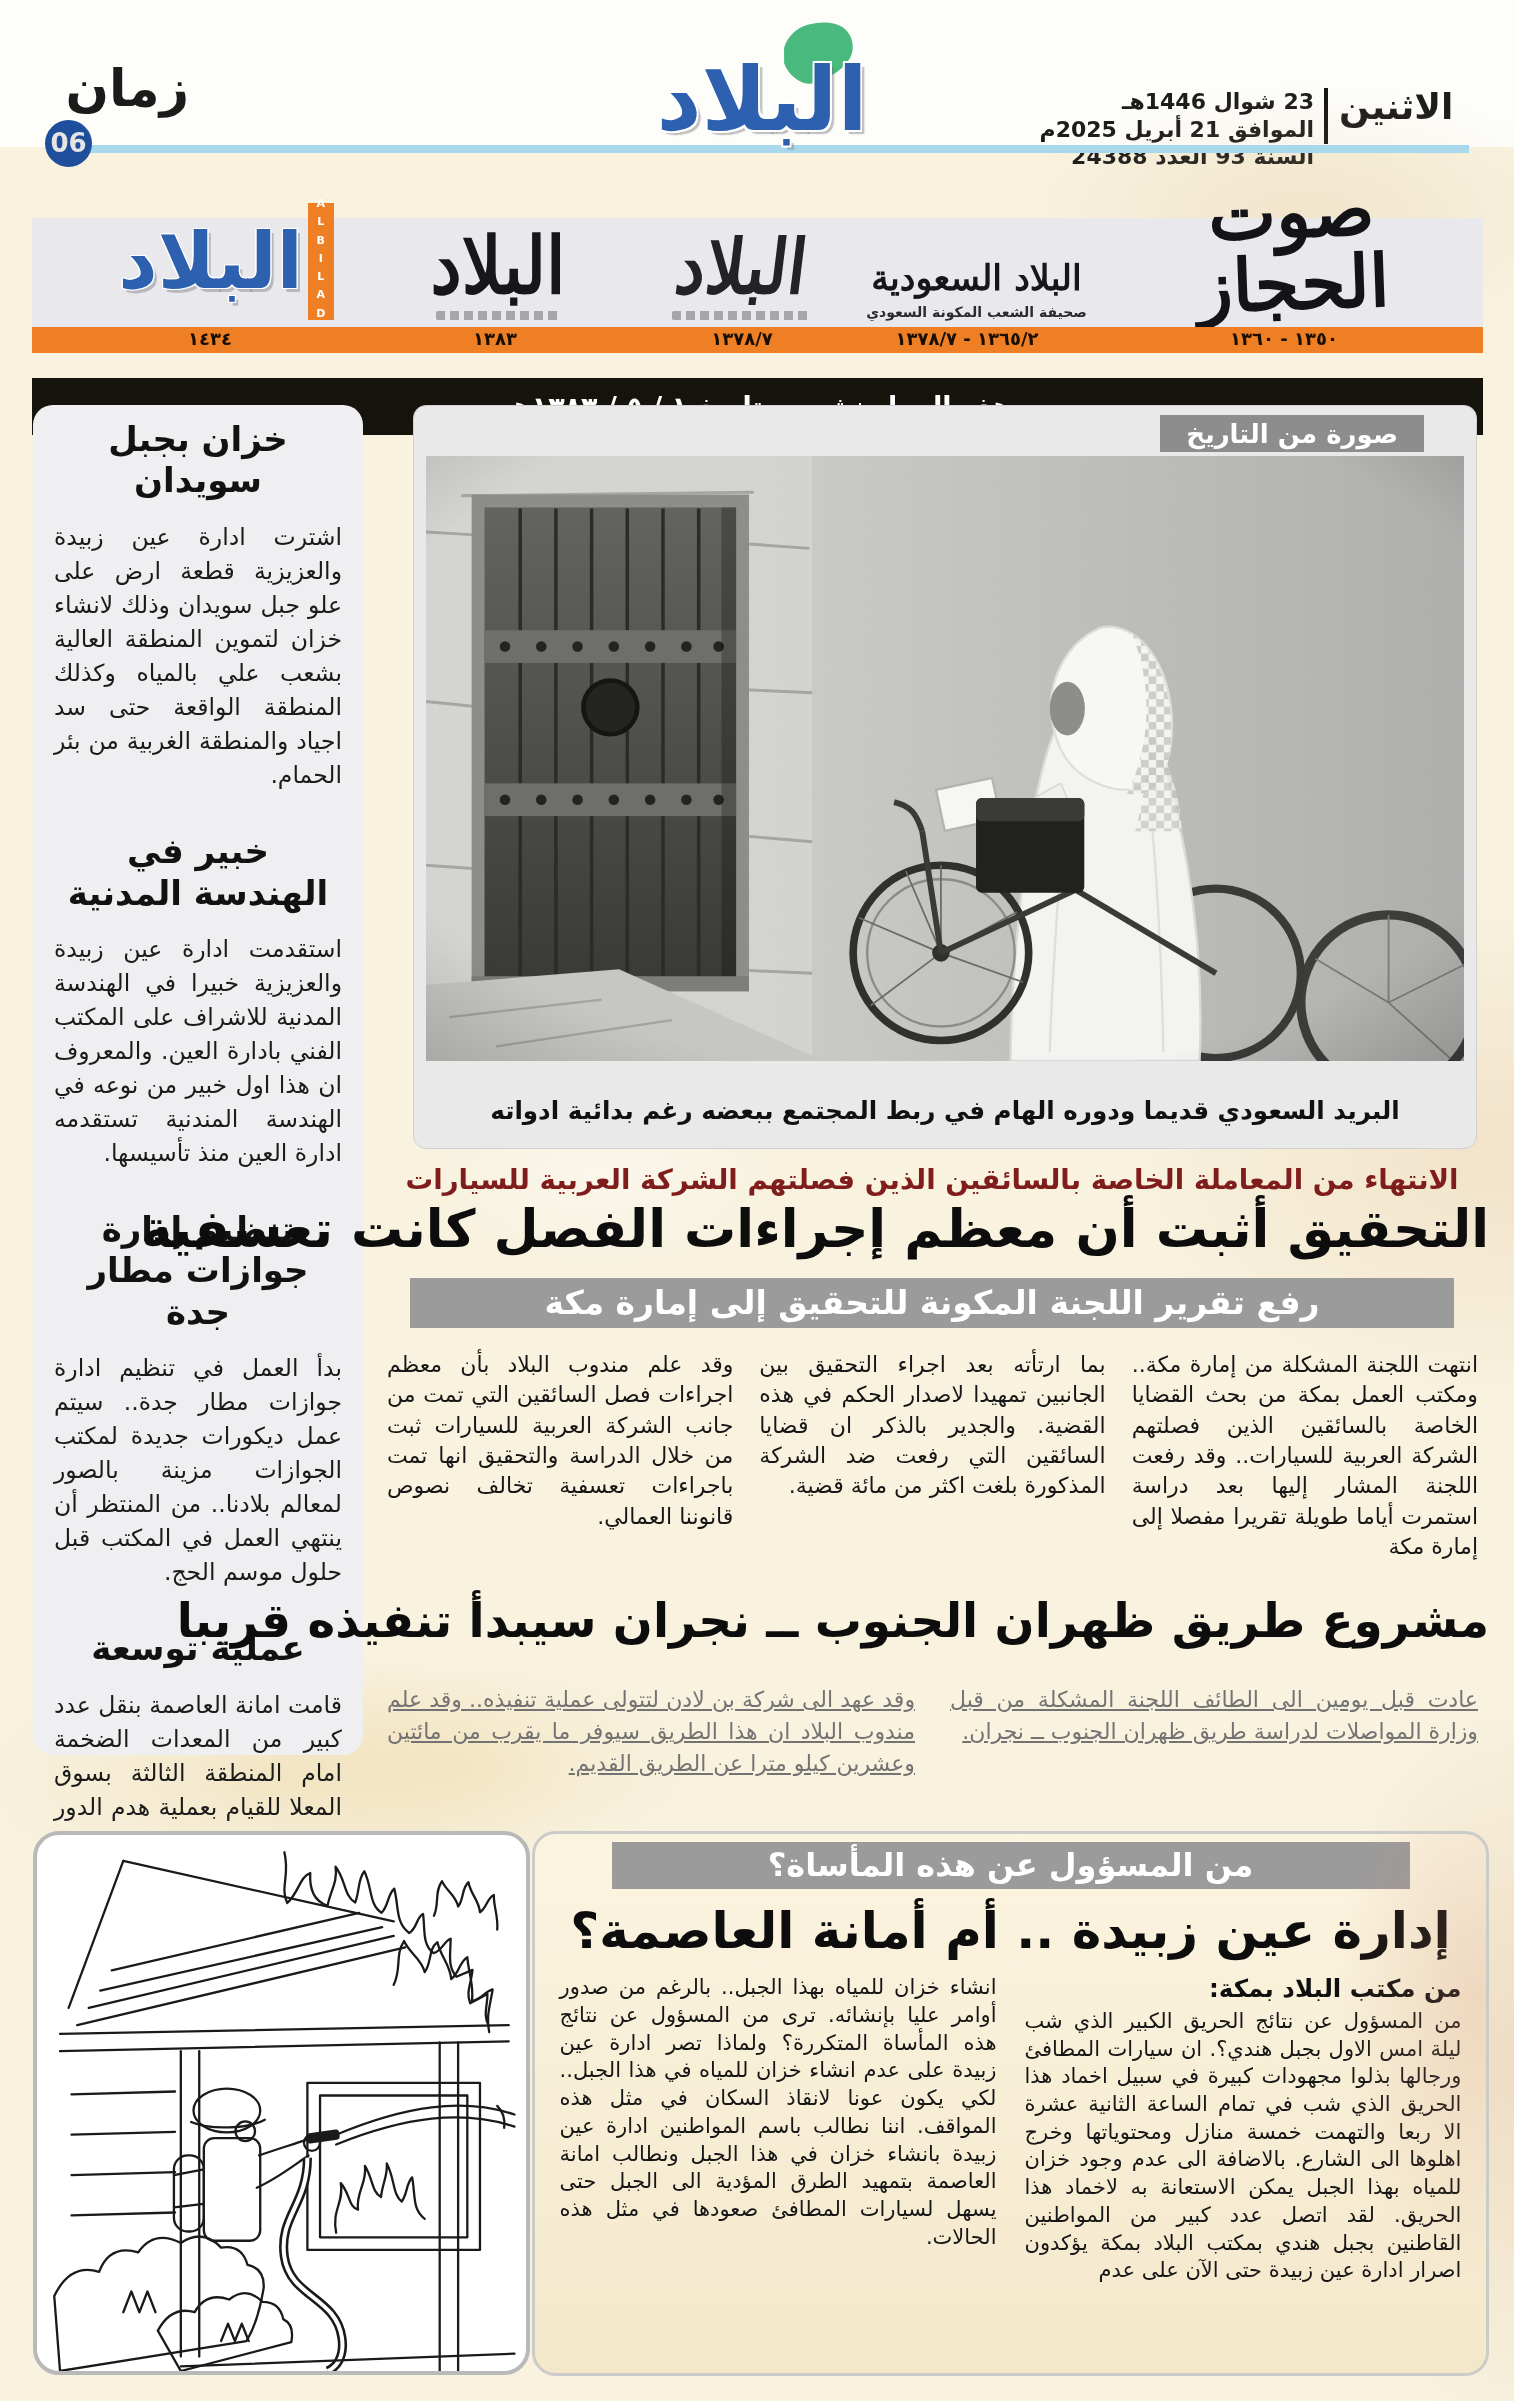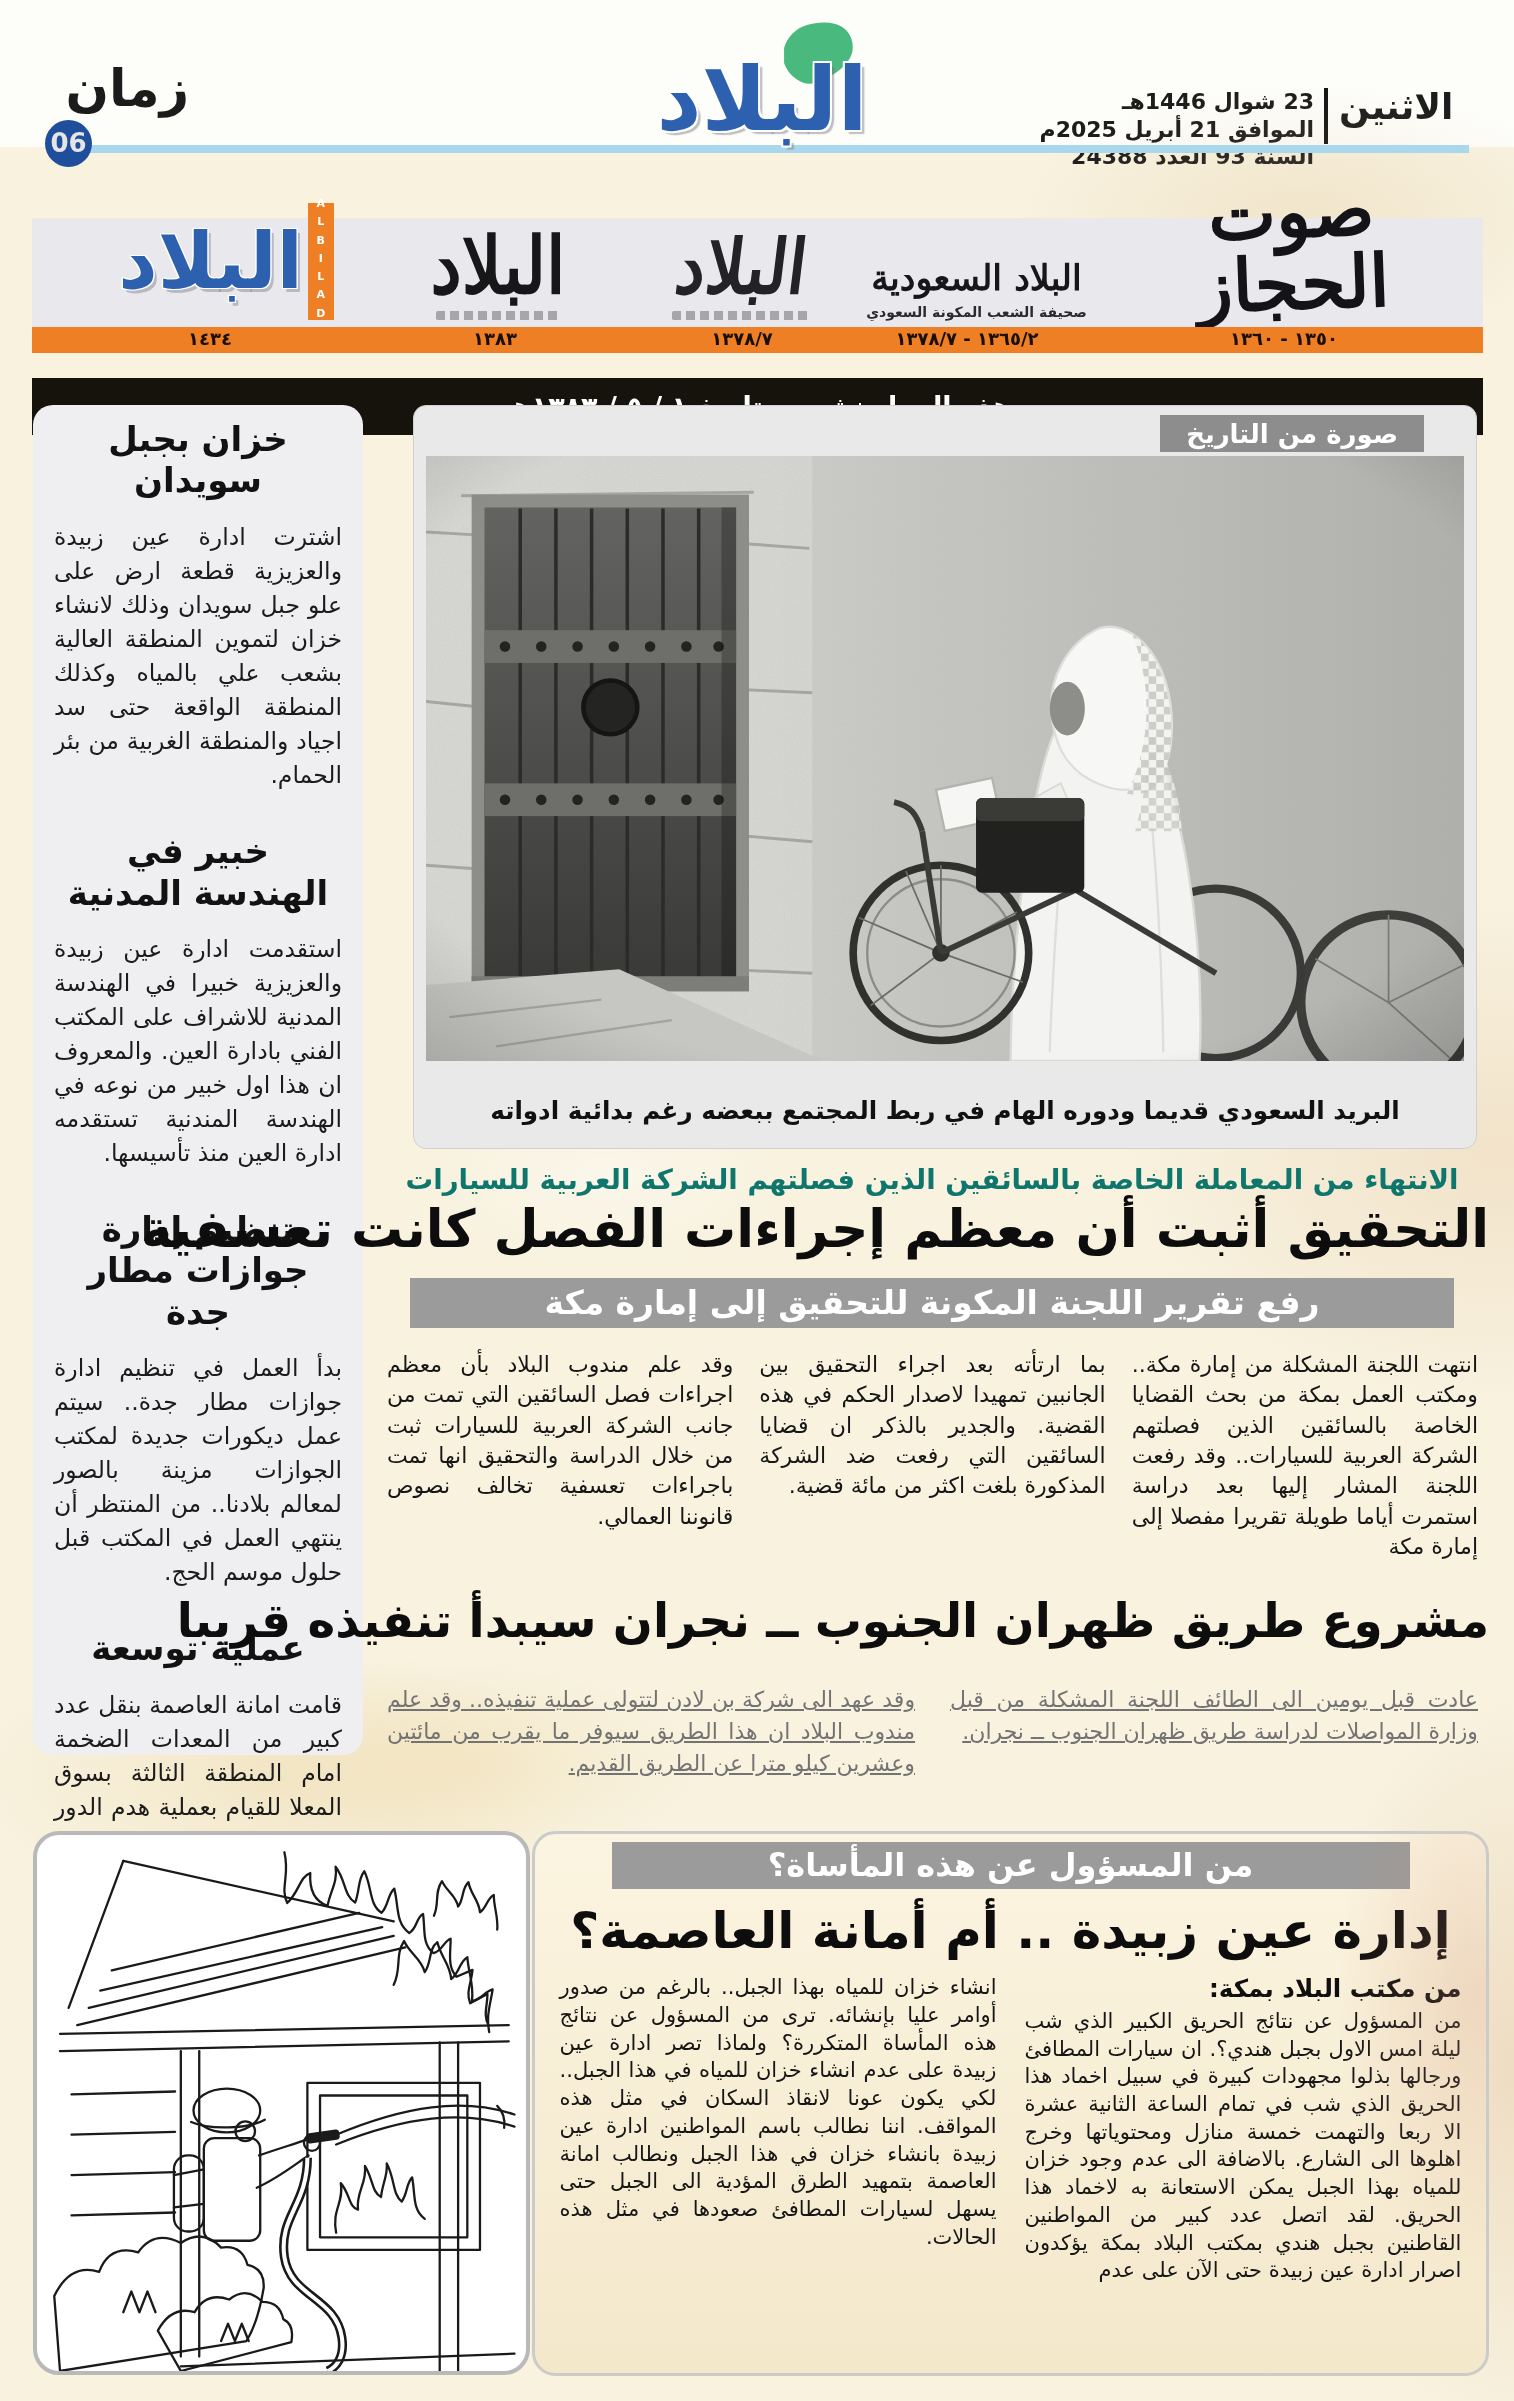--- a/index.html
+++ b/index.html
@@ -62,21 +62,21 @@
   
   .photo-panel{position:absolute;left:413px;top:405px;width:1064px;height:744px;background:#e9e9e9;
      border:1.8px solid #d0d0d0;border-radius:13px;box-sizing:border-box;z-index:2;}
   .photo-badge{position:absolute;top:9.4px;right:52px;background:#8d8d8d;color:#fff;font-size:26px;font-weight:700;
      padding:3.5px 26px;direction:rtl;}
   .photo-frame{position:absolute;left:11.7px;right:11.7px;top:50px;height:605px;overflow:hidden;background:#cfcfcf;}
   .photo-frame svg{display:block;width:100%;height:100%;}
   .photo-caption{position:absolute;left:0;right:0;bottom:23.5px;text-align:center;font-size:24.6px;font-weight:700;direction:rtl;color:#111;}
   
   .kicker{position:absolute;left:375px;top:1163px;width:1114px;text-align:center;font-size:27.6px;font-weight:800;
-     white-space:nowrap;direction:rtl;z-index:2;color:#0f766e;}
+     white-space:nowrap;direction:rtl;z-index:2;color:#7f1d1d;}
   .headline1{position:absolute;left:375px;top:1199px;width:1114px;text-align:center;font-size:52px;font-weight:900;
      white-space:nowrap;direction:rtl;z-index:2;color:#0d0d0d;letter-spacing:-0.6px;}
   .subbar{position:absolute;left:410px;top:1278px;width:1044px;height:50px;background:#9b9b9b;color:#fff;
      text-align:center;line-height:50px;font-size:33px;font-weight:800;direction:rtl;z-index:2;}
   .cols3{position:absolute;left:387px;top:1350px;width:1091px;display:flex;direction:rtl;gap:26px;z-index:2;}
   .cols3 p{flex:1;font-size:22px;line-height:1.38;text-align:justify;margin:0;color:#161616;}
   
   .headline2{position:absolute;left:375px;top:1593px;width:1114px;text-align:center;font-size:47px;font-weight:900;
      white-space:nowrap;direction:rtl;z-index:2;color:#0d0d0d;}
   .cols2{position:absolute;left:387px;top:1684px;width:1091px;display:flex;direction:rtl;gap:35px;z-index:2;}

